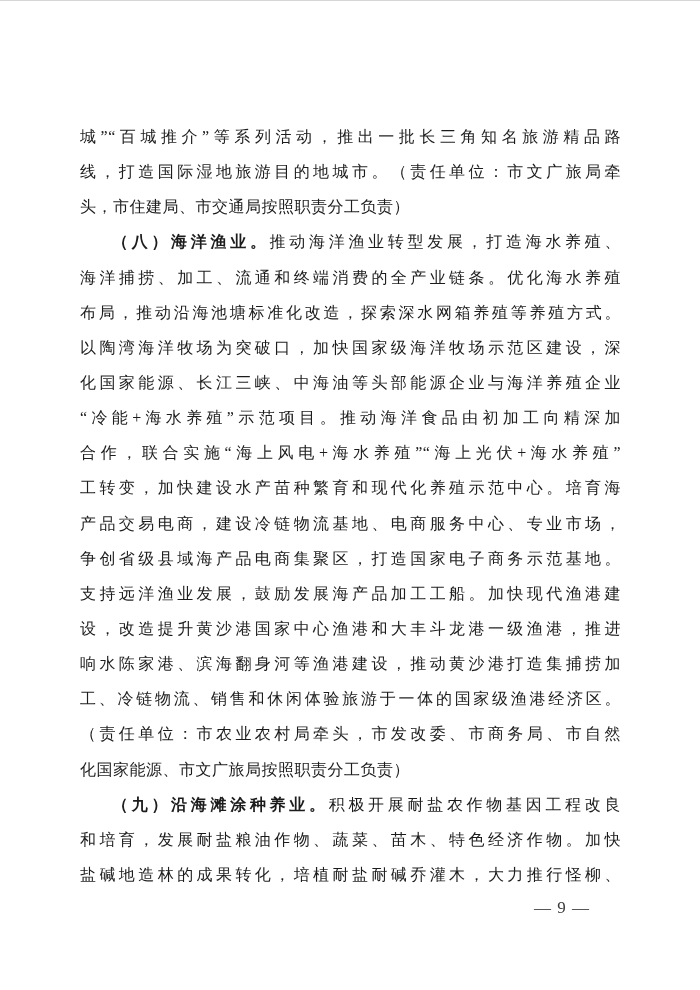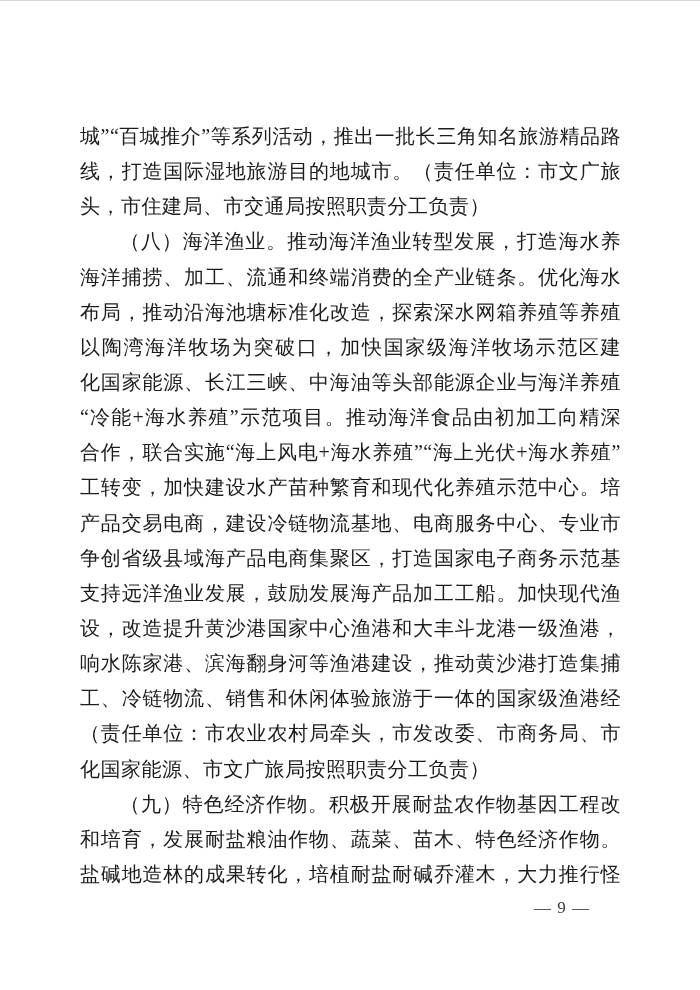--- a/index.html
+++ b/index.html
@@ -27,35 +27,35 @@
   }
   .content {
     position: absolute;
     left: 80px;
     top: 119px;
     width: 541px;
   }
   .line {
     height: 35.15px;
     line-height: 35.15px;
-    font-size: 20px;
+    font-size: 16px;
     letter-spacing: 0.5px;
     text-align: justify;
     text-align-last: justify;
     overflow: hidden;
   }
   .line.end {
     text-align: left;
     text-align-last: left;
   }
   .line.indent {
     text-indent: 2em;
   }
   .bold {
-    font-weight: 400;
+    font-weight: 700;
   }
   .page-number {
     position: absolute;
     left: 518px;
     top: 896px;
     width: 88px;
     height: 24px;
     line-height: 24px;
     text-align: center;
     font-size: 17px;
@@ -85,19 +85,19 @@
     <div class="line">工转变，加快建设水产苗种繁育和现代化养殖示范中心。培育海</div>
     <div class="line">产品交易电商，建设冷链物流基地、电商服务中心、专业市场，</div>
     <div class="line">争创省级县域海产品电商集聚区，打造国家电子商务示范基地。</div>
     <div class="line">支持远洋渔业发展，鼓励发展海产品加工工船。加快现代渔港建</div>
     <div class="line">设，改造提升黄沙港国家中心渔港和大丰斗龙港一级渔港，推进</div>
     <div class="line">响水陈家港、滨海翻身河等渔港建设，推动黄沙港打造集捕捞加</div>
     <div class="line">工、冷链物流、销售和休闲体验旅游于一体的国家级渔港经济区。</div>
     <div class="line">（责任单位：市农业农村局牵头，市发改委、市商务局、市自然</div>
     <div class="line end">化国家能源、市文广旅局按照职责分工负责）</div>
 
-    <div class="line indent"><span class="bold">（九）特色经济作物。</span><span>积极开展耐盐农作物基因工程改良</span></div>
+    <div class="line indent"><span class="bold">（九）沿海滩涂种养业。</span><span>积极开展耐盐农作物基因工程改良</span></div>
     <div class="line">和培育，发展耐盐粮油作物、蔬菜、苗木、特色经济作物。加快</div>
     <div class="line">盐碱地造林的成果转化，培植耐盐耐碱乔灌木，大力推行怪柳、</div>
   </div>
 
   <div class="page-number">— 9 —</div>
 </div>
 
 </body></html>

